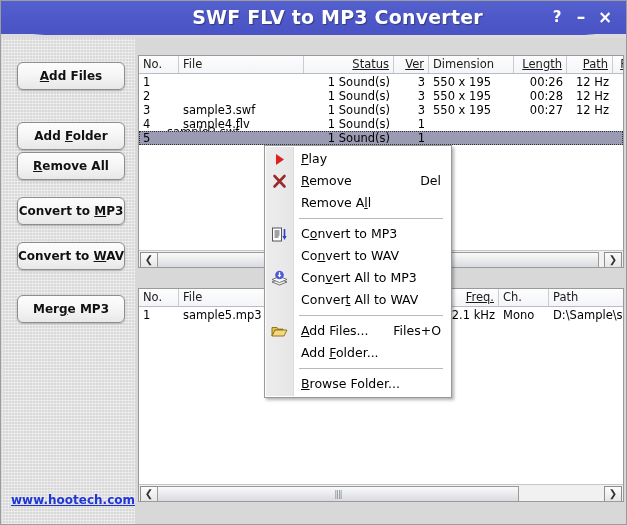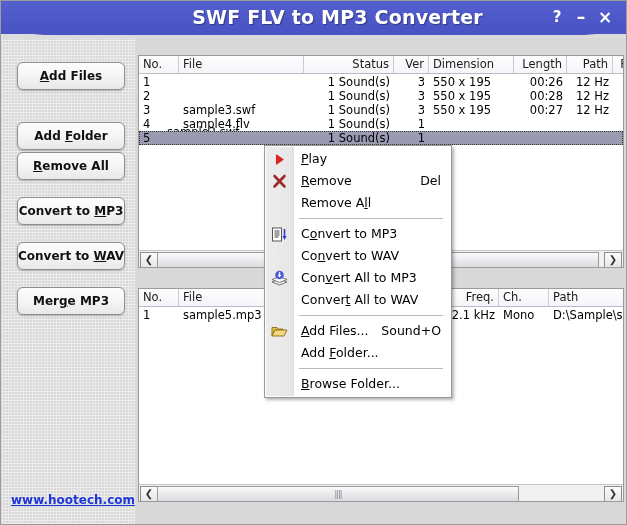--- a/index.html
+++ b/index.html
@@ -106,21 +106,21 @@
   }
   .hcell {
     position: absolute; top: 0; height: 17px; line-height: 17px;
     font-size: 11.5px; color: #1a1a1a;
     border-right: 1px solid #c9ccd4;
     box-sizing: border-box;
     padding: 0 4px;
     overflow: hidden; white-space: nowrap;
     cursor: default;
   }
-  .hcell.r { text-align: right; }
+  .hcell.r { text-align: right; text-decoration: underline; }
 
   
   .lbody { position: relative; height: calc(100% - 18px); }
   .lrow {
     position: absolute; left: 0; width: 100%; height: 14px;
     font-size: 11.5px; color: #000;
     cursor: default;
   }
   .lrow.sel {
     background: #9a9ab2;
@@ -218,21 +218,21 @@
     <div class="winbtn" id="btn-min">–</div>
     <div class="winbtn" id="btn-close">×</div>
   </div>
 
   <div id="sidebar">
     <div class="sbtn" style="top:24px"><u>A</u>dd Files</div>
     <div class="sbtn" style="top:84px">Add <u>F</u>older</div>
     <div class="sbtn" style="top:114px"><u>R</u>emove All</div>
     <div class="sbtn" style="top:159px">Convert to <u>M</u>P3</div>
     <div class="sbtn" style="top:204px">Convert to <u>W</u>AV</div>
-    <div class="sbtn" style="top:249px">Mer<u>g</u>e MP3</div>
+    <div class="sbtn" style="top:257px">Mer<u>g</u>e MP3</div>
 
     <div id="link-wrap">
       <span id="site-link">www.hootech.com</span>
     </div>
   </div>
 
   <div id="content">
 
     <div class="panel" id="panel-top">
       <div class="lhead">
@@ -348,21 +348,21 @@
         <div class="mitem"><span>Co<u>n</u>vert to WAV</span></div>
         <div class="mitem"><span>Con<u>v</u>ert All to MP3</span><span class="micon"><svg width="17" height="17" viewBox="0 0 17 17">
               <polygon points="8.5,9 16,12 8.5,15 1,12" fill="#f2f2f2" stroke="#666" stroke-width="0.9"></polygon>
               <polygon points="8.5,6.5 16,9.5 8.5,12.5 1,9.5" fill="#fafafa" stroke="#666" stroke-width="0.9"></polygon>
               <circle cx="8.5" cy="5" r="4.3" fill="#4a5ad8"></circle>
               <path d="M8.5 2.2 v3.4" stroke="#fff" stroke-width="1.4"></path>
               <polygon points="6.6,5 10.4,5 8.5,7.6" fill="#ffffff"></polygon>
             </svg></span></div>
         <div class="mitem"><span>Conver<u>t</u> All to WAV</span></div>
         <div class="msep"></div>
-        <div class="mitem"><span><u>A</u>dd Files...</span><span class="mshort">Sound+O</span><span class="micon"><svg width="17" height="17" viewBox="0 0 17 17">
+        <div class="mitem"><span><u>A</u>dd Files...</span><span class="mshort">Files+O</span><span class="micon"><svg width="17" height="17" viewBox="0 0 17 17">
               <path d="M1 13 V4.5 h5 l1.4 1.6 H12 V7 H4 L1 13z" fill="#e8c34a" stroke="#8a6a12" stroke-width="0.9"></path>
               <path d="M4 7 h12 l-3 6 H1 z" fill="#f3d880" stroke="#8a6a12" stroke-width="0.9"></path>
             </svg></span></div>
         <div class="mitem"><span>Add <u>F</u>older...</span></div>
         <div class="msep"></div>
         <div class="mitem"><span><u>B</u>rowse Folder...</span></div>
       </div>
   </div>
 
 </div>

